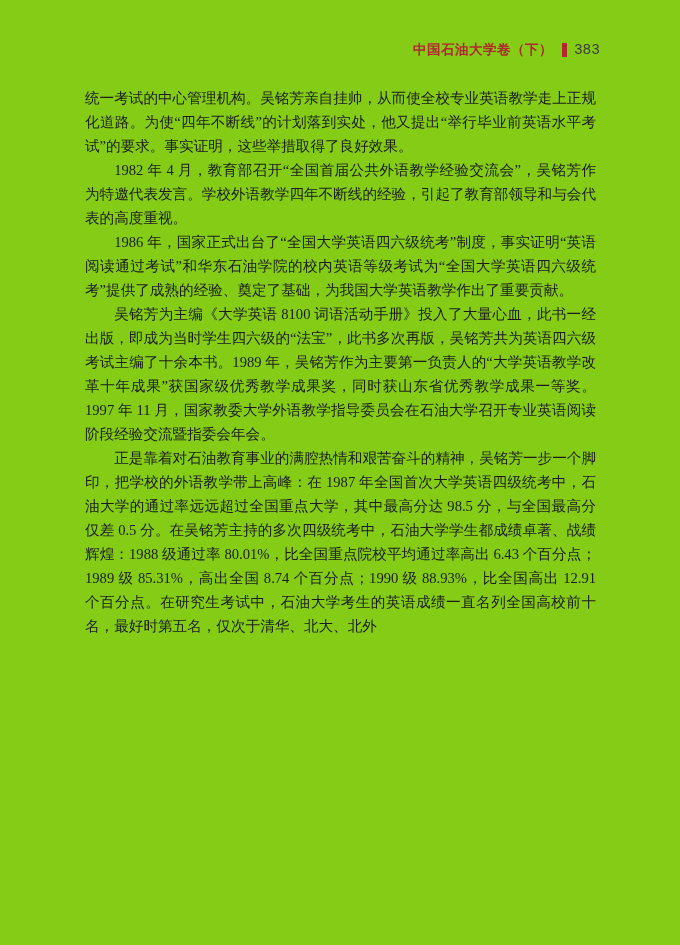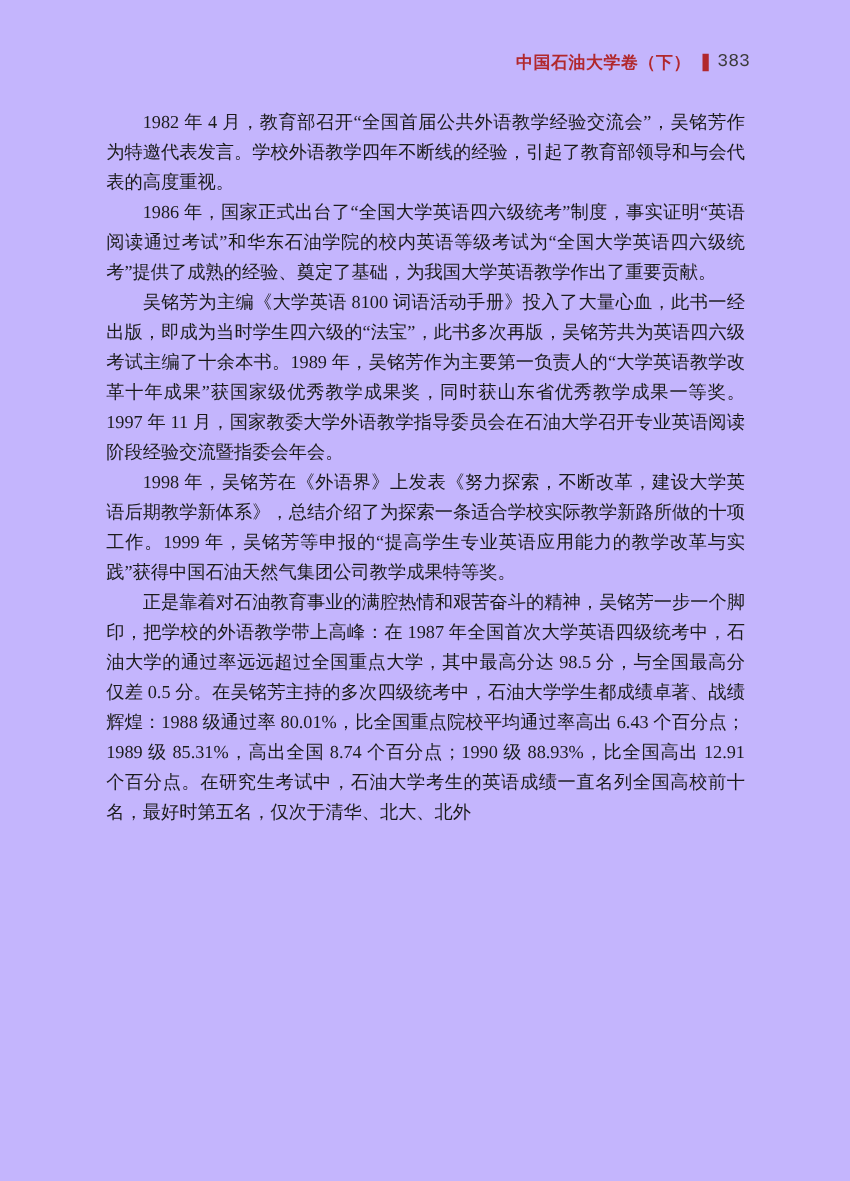--- a/index.html
+++ b/index.html
@@ -4,21 +4,21 @@
 <style>
   html, body {
     margin: 0;
     padding: 0;
     background: #ffffff;
   }
   .page {
     position: relative;
     width: 680px;
     height: 945px;
-    background: #c4b5fd;
+    background: #84cc16;
     font-family: "Liberation Serif", "DejaVu Serif", serif;
     overflow: hidden;
     box-sizing: border-box;
   }
   .page-header {
     position: absolute;
     top: 42px;
     right: 80px;
     display: flex;
     align-items: center;
@@ -67,20 +67,20 @@
 
 <div class="page">
 
   <div class="page-header">
     <span class="header-title">中国石油大学卷（下）</span>
     <span class="header-bar"></span>
     <span class="header-page-number">383</span>
   </div>
 
   <div class="body-text" id="body-container">
+      <p>统一考试的中心管理机构。吴铭芳亲自挂帅，从而使全校专业英语教学走上正规化道路。为使“四年不断线”的计划落到实处，他又提出“举行毕业前英语水平考试”的要求。事实证明，这些举措取得了良好效果。</p>
       <p class="indent">1982 年 4 月，教育部召开“全国首届公共外语教学经验交流会”，吴铭芳作为特邀代表发言。学校外语教学四年不断线的经验，引起了教育部领导和与会代表的高度重视。</p>
       <p class="indent">1986 年，国家正式出台了“全国大学英语四六级统考”制度，事实证明“英语阅读通过考试”和华东石油学院的校内英语等级考试为“全国大学英语四六级统考”提供了成熟的经验、奠定了基础，为我国大学英语教学作出了重要贡献。</p>
       <p class="indent">吴铭芳为主编《大学英语 8100 词语活动手册》投入了大量心血，此书一经出版，即成为当时学生四六级的“法宝”，此书多次再版，吴铭芳共为英语四六级考试主编了十余本书。1989 年，吴铭芳作为主要第一负责人的“大学英语教学改革十年成果”获国家级优秀教学成果奖，同时获山东省优秀教学成果一等奖。1997 年 11 月，国家教委大学外语教学指导委员会在石油大学召开专业英语阅读阶段经验交流暨指委会年会。</p>
-      <p class="indent">1998 年，吴铭芳在《外语界》上发表《努力探索，不断改革，建设大学英语后期教学新体系》，总结介绍了为探索一条适合学校实际教学新路所做的十项工作。1999 年，吴铭芳等申报的“提高学生专业英语应用能力的教学改革与实践”获得中国石油天然气集团公司教学成果特等奖。</p>
       <p class="indent">正是靠着对石油教育事业的满腔热情和艰苦奋斗的精神，吴铭芳一步一个脚印，把学校的外语教学带上高峰：在 1987 年全国首次大学英语四级统考中，石油大学的通过率远远超过全国重点大学，其中最高分达 98.5 分，与全国最高分仅差 0.5 分。在吴铭芳主持的多次四级统考中，石油大学学生都成绩卓著、战绩辉煌：1988 级通过率 80.01%，比全国重点院校平均通过率高出 6.43 个百分点；1989 级 85.31%，高出全国 8.74 个百分点；1990 级 88.93%，比全国高出 12.91 个百分点。在研究生考试中，石油大学考生的英语成绩一直名列全国高校前十名，最好时第五名，仅次于清华、北大、北外</p>
     </div>
 
 </div>
 
 </body></html>

